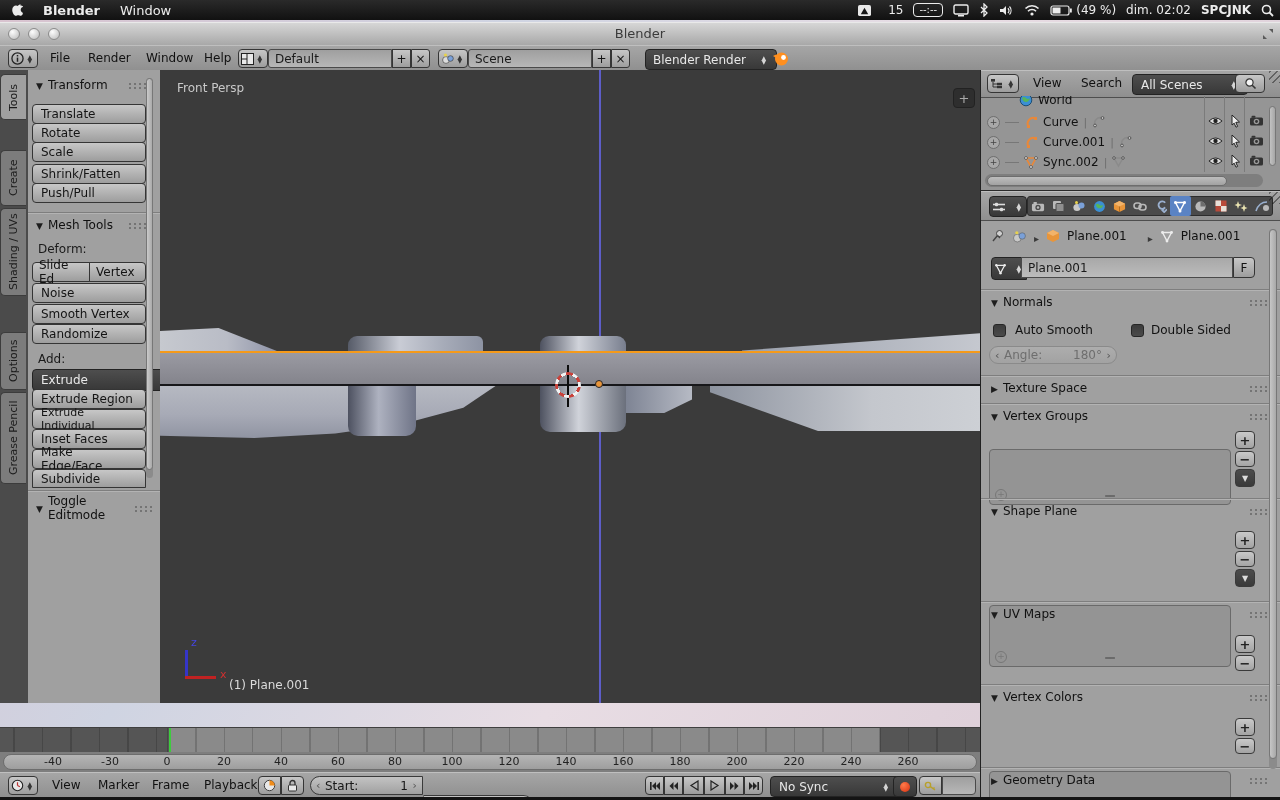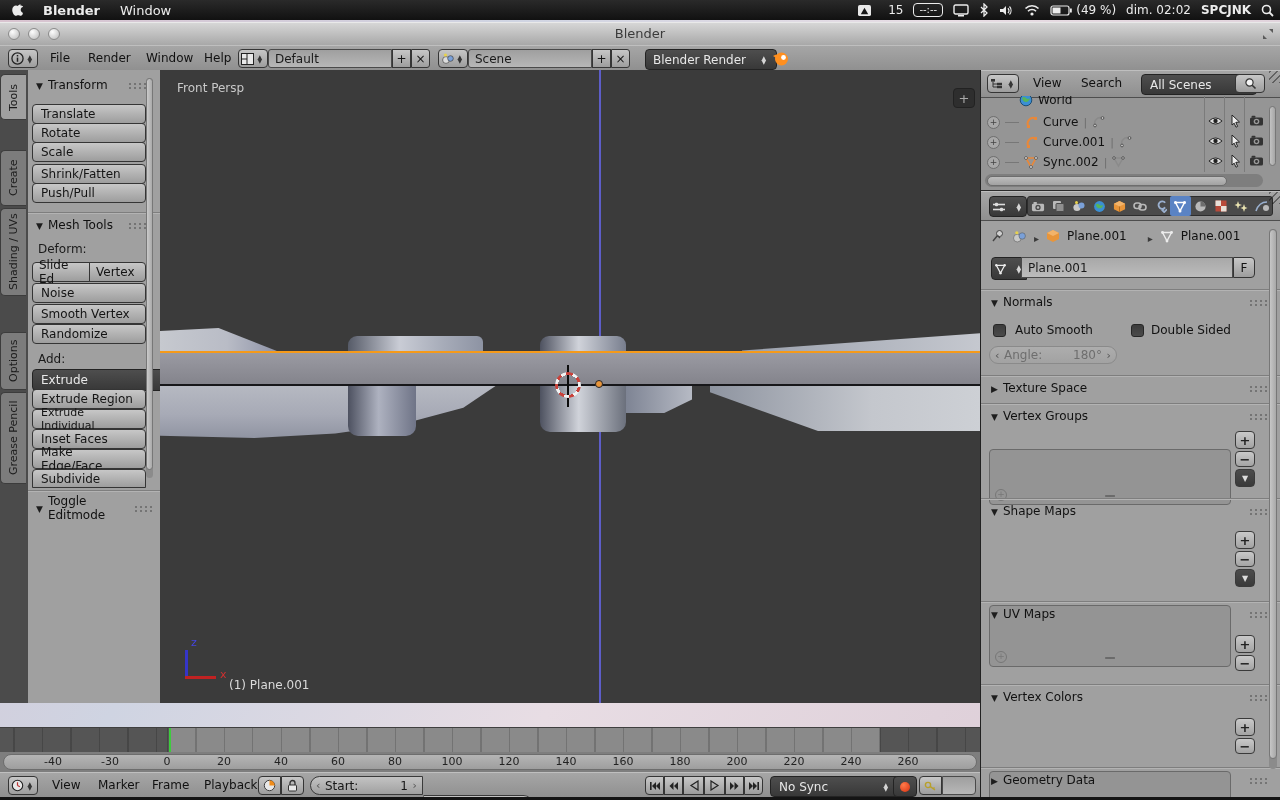--- a/index.html
+++ b/index.html
@@ -434,21 +434,21 @@
             <line x1="3" y1="3.6" x2="3" y2="9" stroke="#333"></line>
             <line x1="3" y1="6" x2="7" y2="6" stroke="#333"></line>
             <rect x="7" y="4.8" width="5" height="2.4" fill="#333"></rect>
             <line x1="3" y1="9" x2="7" y2="9" stroke="#333"></line>
             <rect x="7" y="7.8" width="5" height="2.4" fill="#333"></rect>
           </svg>
         <span class="updn darkar"></span>
       </div>
       <span class="abs menu" style="left:48px;top:5px;">View</span>
       <span class="abs menu" style="left:96px;top:5px;">Search</span>
-      <div class="abs dark" style="left:160px;top:3px;width:98px;height:19px;border-radius:4px;display:flex;align-items:center;padding:0 8px;font-size:12px;">
+      <div class="abs dark" style="left:151px;top:3px;width:98px;height:19px;border-radius:4px;display:flex;align-items:center;padding:0 8px;font-size:12px;">
           <span>All Scenes</span>
           <span class="updn"></span>
         </div>
       <div class="abs btn center" style="left:254px;top:3px;width:30px;height:19px;">
           <svg width="13" height="13" viewBox="0 0 13 13">
             <circle cx="5.5" cy="5.5" r="3.6" fill="#f5f5f5" stroke="#333" stroke-width="1.2"></circle>
             <line x1="8.2" y1="8.2" x2="11.5" y2="11.5" stroke="#333" stroke-width="1.6"></line>
           </svg>
         </div>
       <div class="abs corner" style="right:0;top:0;width:12px;height:12px;"></div>
@@ -742,21 +742,21 @@
         <span class="lplus"></span>
         <span class="lgrip"></span>
       </div>
     <div class="abs sbtn glyph-plus" style="left:254px;top:240px;width:20px;height:18px;"></div>
     <div class="abs sbtn glyph-minus" style="left:254px;top:260px;width:20px;height:16px;"></div>
     <div class="abs sbtn dk glyph-tri" style="left:254px;top:278px;width:20px;height:18px;"></div>
 
     <div class="abs sep" style="left:0;top:307px;width:300px;"></div>
     <div class="abs phead" style="left:10px;top:313px;width:278px;">
         <span class="tri"></span>
-        <span>Shape Maps</span>
+        <span>Shape Plane</span>
         <span class="grip" style="margin-left:auto;"></span>
       </div>
     <div class="abs listbox" style="left:8px;top:340px;width:242px;height:62px;">
         <span class="lplus"></span>
         <span class="lgrip"></span>
       </div>
     <div class="abs sbtn glyph-plus" style="left:254px;top:340px;width:20px;height:18px;"></div>
     <div class="abs sbtn glyph-minus" style="left:254px;top:360px;width:20px;height:16px;"></div>
     <div class="abs sbtn dk glyph-tri" style="left:254px;top:378px;width:20px;height:18px;"></div>
 

